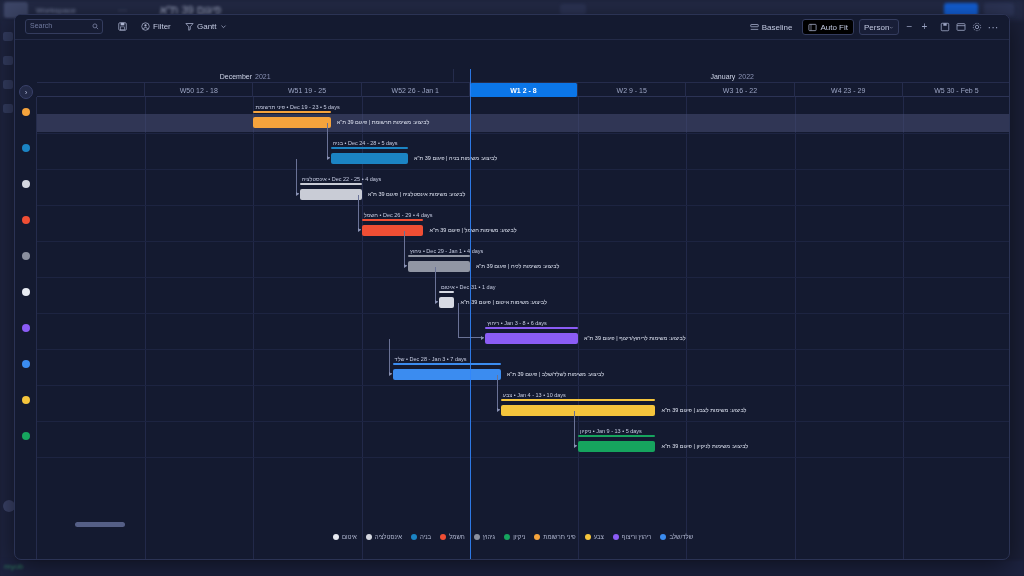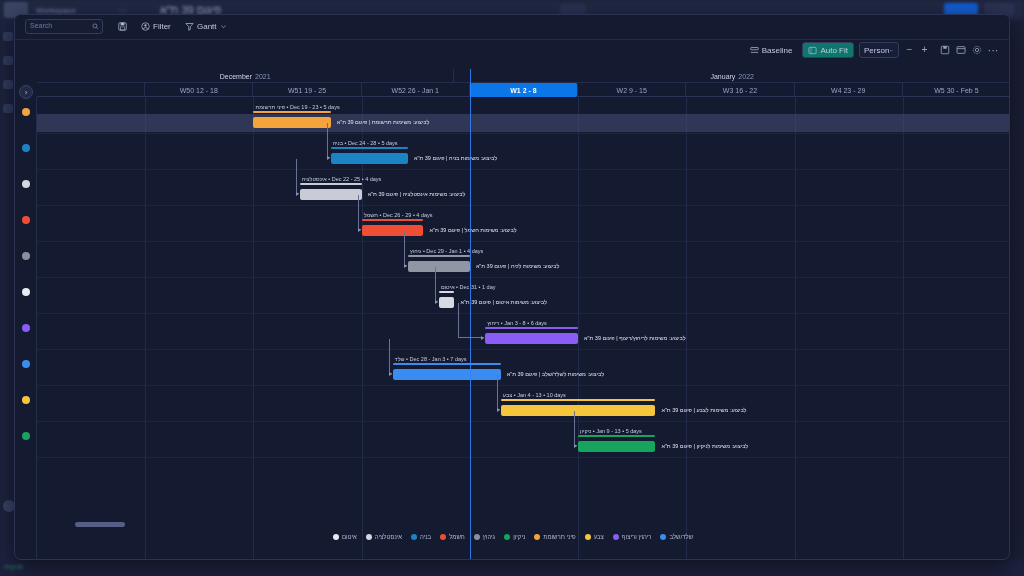--- a/index.html
+++ b/index.html
@@ -99,21 +99,21 @@
     position: absolute; top: 4px;
     display: flex; align-items: center;
     height: 16px;
   }
   .seg {
     display: flex; align-items: center; gap: 3px;
     font-size: 8px; color: #c2c9e0; cursor: pointer; padding: 0 5px;
     height: 16px;
   }
   .seg-box {
-    border: 1px solid #343c5e; border-radius: 3px; background: #0f766e;
+    border: 1px solid #343c5e; border-radius: 3px; background: #000000;
   }
   .sel-box {
     display: flex; align-items: center; justify-content: space-between;
     width: 40px; height: 16px; padding: 0 4px;
     border: 1px solid #343c5e; border-radius: 3px; background: #181e37;
     font-size: 8px; color: #c2c9e0; cursor: pointer;
   }
   .zbtn {
     width: 15px; height: 16px; line-height: 15px; text-align: center;
     color: #9aa3c2; font-size: 10px; cursor: pointer;
@@ -278,21 +278,21 @@
     <div class="tb-item" style="left:170px;">
       <svg class="tb-icon" viewBox="0 0 12 12">
         <path d="M1.2 2h9.6L7 6.3V10l-2 1V6.3z" fill="none" stroke="#aeb6d2" stroke-width="1" stroke-linejoin="round"></path>
       </svg>
       <span>Gantt</span>
       <svg style="width:7px;height:7px;" viewBox="0 0 12 12">
         <path d="M2.5 4.5 6 8l3.5-3.5" fill="none" stroke="#aeb6d2" stroke-width="1.2"></path>
       </svg>
     </div>
 
-    <div class="tb-right" style="right:8px;margin-top:23px;">
+    <div class="tb-right" style="right:8px;">
       <div class="seg">
         <svg class="tb-icon" viewBox="0 0 12 12">
           <rect x="1" y="2" width="10" height="3" rx=".6" fill="none" stroke="#aeb6d2" stroke-width="1"></rect>
           <line x1="1" y1="8.5" x2="11" y2="8.5" stroke="#aeb6d2" stroke-width="1"></line>
         </svg>
         <span>Baseline</span>
       </div>
 
       <div class="seg seg-box" style="margin-left:5px;">
         <svg class="tb-icon" viewBox="0 0 12 12">

